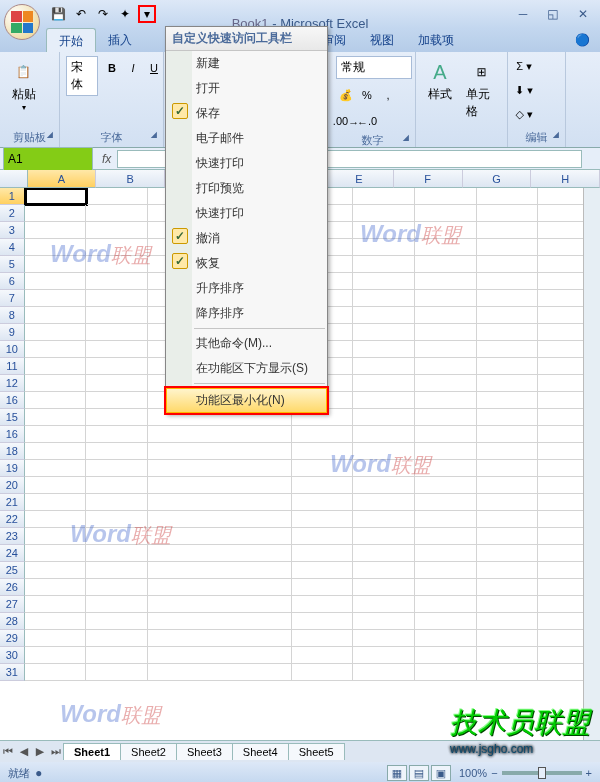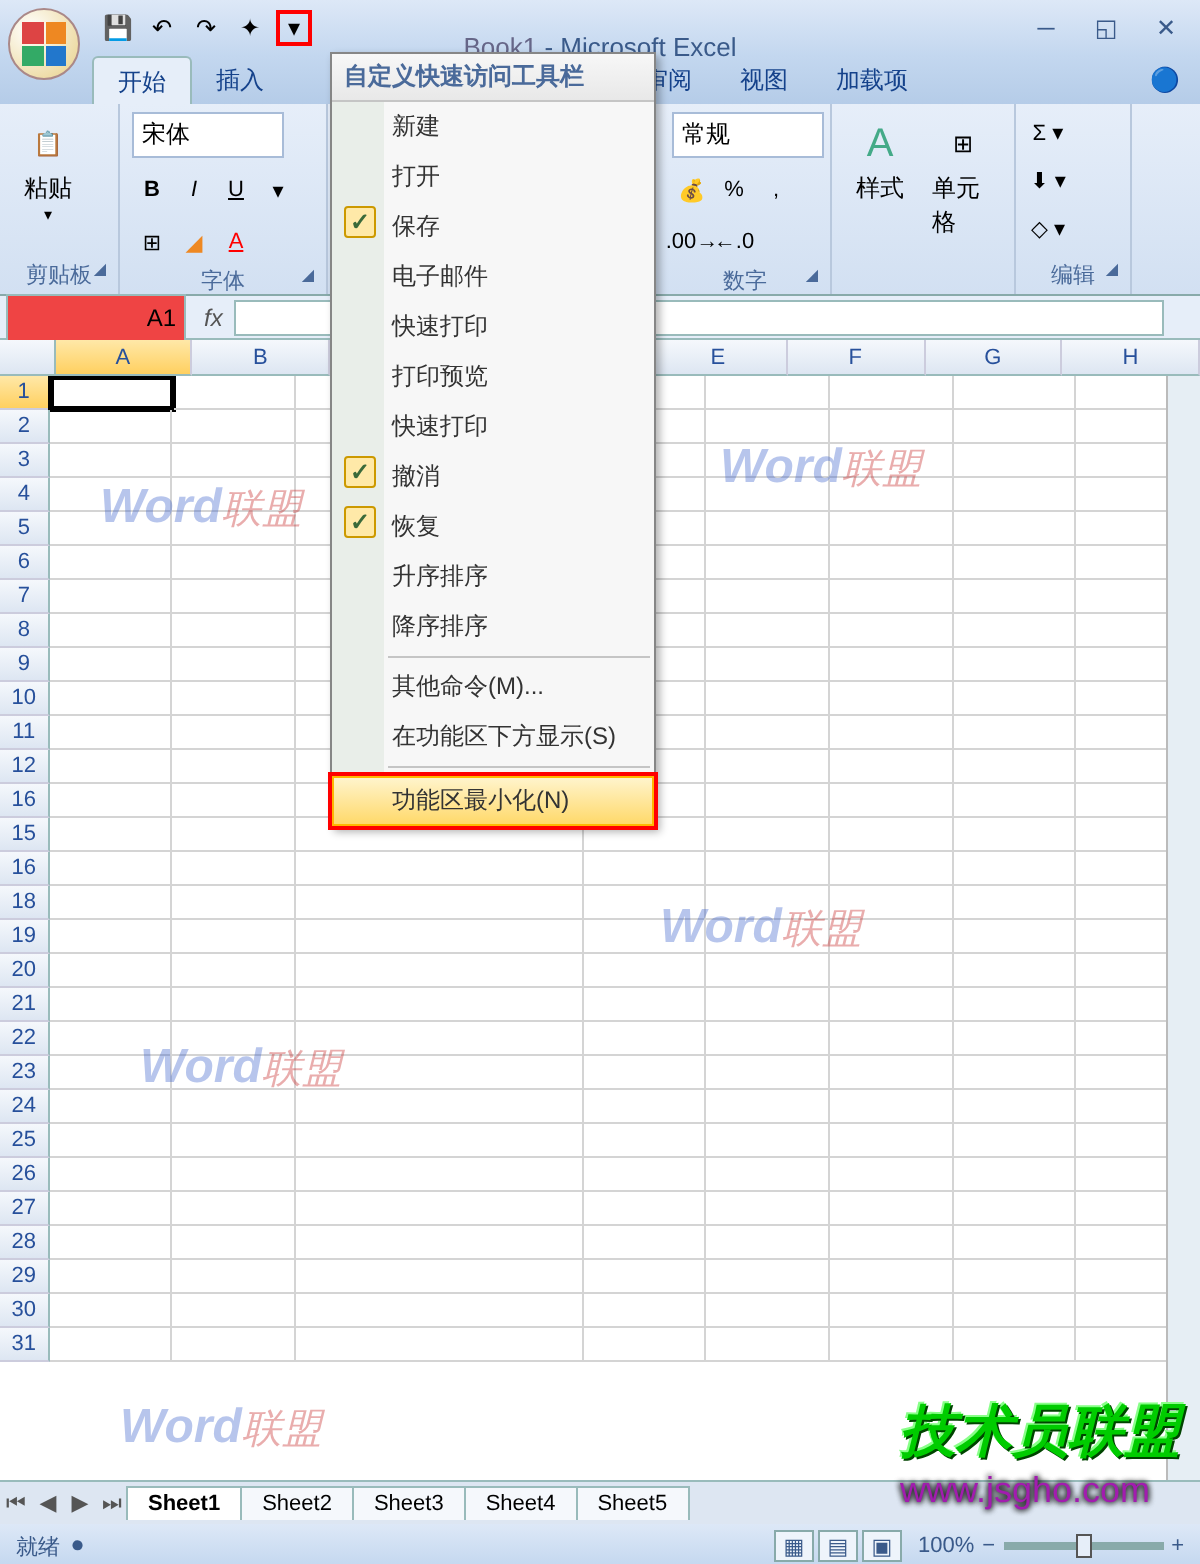--- a/index.html
+++ b/index.html
@@ -31,21 +31,21 @@
     .group-label { text-align: center; font-size: 11px; color: #4a6a9a; padding-top: 2px; position: relative; }
     .group-label::after { content:"◢"; position:absolute; right:0; font-size:8px; color:#4a6a9a; }
     .big-btn { display: flex; flex-direction: column; align-items: center; padding: 2px 4px; cursor: pointer; }
     .big-btn-icon { width: 28px; height: 28px; display:flex;align-items:center;justify-content:center; }
     .small-btn { width: 20px; height: 20px; border: 1px solid transparent; display: flex; align-items: center; justify-content: center; cursor: pointer; font-size: 11px; }
     .font-name { border: 1px solid #a8bcd8; background: #fff; padding: 2px 14px 2px 4px; font-size: 12px; width: 76px; }
     .btn-row { display: flex; gap: 1px; margin-top: 2px; }
     
     
     .formula-bar { height: 22px; border-bottom: 1px solid #9bb; display: flex; align-items: center; background: #e6eef9; }
-    .name-box { width: 90px; border: 1px solid #9bb; background: #ef4444; padding: 4px 4px; margin: 0 3px; font-size: 12px; text-align: right; }
+    .name-box { width: 90px; border: 1px solid #9bb; background: #84cc16; padding: 4px 4px; margin: 0 3px; font-size: 12px; text-align: left; }
     .fx { padding: 0 6px; color: #555; font-style: italic; cursor: pointer; }
     
     
     .grid-area { position: relative; background: #fff; height: 570px; overflow: hidden; }
     .col-headers { display: flex; height: 18px; position: sticky; top: 0; }
     .corner { width: 28px; background: linear-gradient(#f5f8fc,#dde6f2); border-right: 1px solid #9bb; border-bottom: 1px solid #9bb; }
     .col-h { width: 70px; text-align: center; background: linear-gradient(#f5f8fc,#dde6f2); border-right: 1px solid #ccd; border-bottom: 1px solid #9bb; font-size: 11px; color: #27509b; line-height: 18px; }
     .col-h.sel { background: linear-gradient(#ffe8a8,#ffd060); }
     .rows { }
     .row { display: flex; height: 17px; }
@@ -77,22 +77,22 @@
     .view-btn { width: 20px; height: 16px; border: 1px solid #8aa; background: #eef4fb; cursor: pointer; display:flex;align-items:center;justify-content:center; }
     .zoom { display: flex; align-items: center; gap: 4px; margin-left: 8px; }
     .zoom-slider { width: 80px; height: 4px; background: #8aa; position: relative; }
     .zoom-thumb { position: absolute; width: 8px; height: 12px; background: #e6eef9; border: 1px solid #555; top: -4px; left: 36px; }
     
     
     .watermark { position: absolute; color: rgba(120,120,180,0.28); font-size: 20px; font-style: italic; pointer-events: none; z-index: 5; }
     .watermark b { color: rgba(50,90,200,0.35); font-size: 24px; }
     .watermark .red { color: rgba(200,50,50,0.4); }
     .bottom-wm { position: absolute; bottom: 26px; right: 10px; z-index: 200; }
-    .bottom-wm .tech { color: #0c0; font-weight: bold; font-size: 28px; font-style: italic; text-shadow: 1px 1px #040, -1px -1px #8f8; margin-top: 28px; }
-    .bottom-wm .url { color: #a21caf; background: rgba(0,0,0,0); font-size: 18px; text-shadow: 0 0 3px #000, 0 0 3px #000; display:block; }
+    .bottom-wm .tech { color: #0c0; font-weight: normal; font-size: 28px; font-style: italic; text-shadow: 1px 1px #040, -1px -1px #8f8; margin-top: 28px; }
+    .bottom-wm .url { color: #0c4a6e; background: rgba(0,0,0,0); font-size: 12px; text-shadow: 0 0 3px #000, 0 0 3px #000; display:block; }
   </style>
 </head>
 <body>
 
 <div class="titlebar">
   <div class="office-btn">
     <div class="office-logo">
         <div></div>
         <div></div>
         <div></div>
@@ -133,21 +133,21 @@
     <div class="group-body">
       <div class="big-btn">
         <div class="big-btn-icon">📋</div>
         <span>粘贴</span>
         <span style="font-size:8px">▾</span>
       </div>
     </div>
     <div class="group-label">剪贴板</div>
   </div>
   <div class="group" style="width:104px">
-    <div class="group-body" style="flex-direction:column">
+    <div class="group-body" style="flex-direction:row">
       <div class="font-name">宋体</div>
       <div class="btn-row">
         <span class="small-btn" style="font-weight:bold">B</span>
         <span class="small-btn" style="font-style:italic">I</span>
         <span class="small-btn" style="text-decoration:underline">U</span>
         <span class="small-btn">▾</span>
       </div>
       <div class="btn-row">
         <span class="small-btn">⊞</span>
         <span class="small-btn" style="color:#e82">◢</span>

